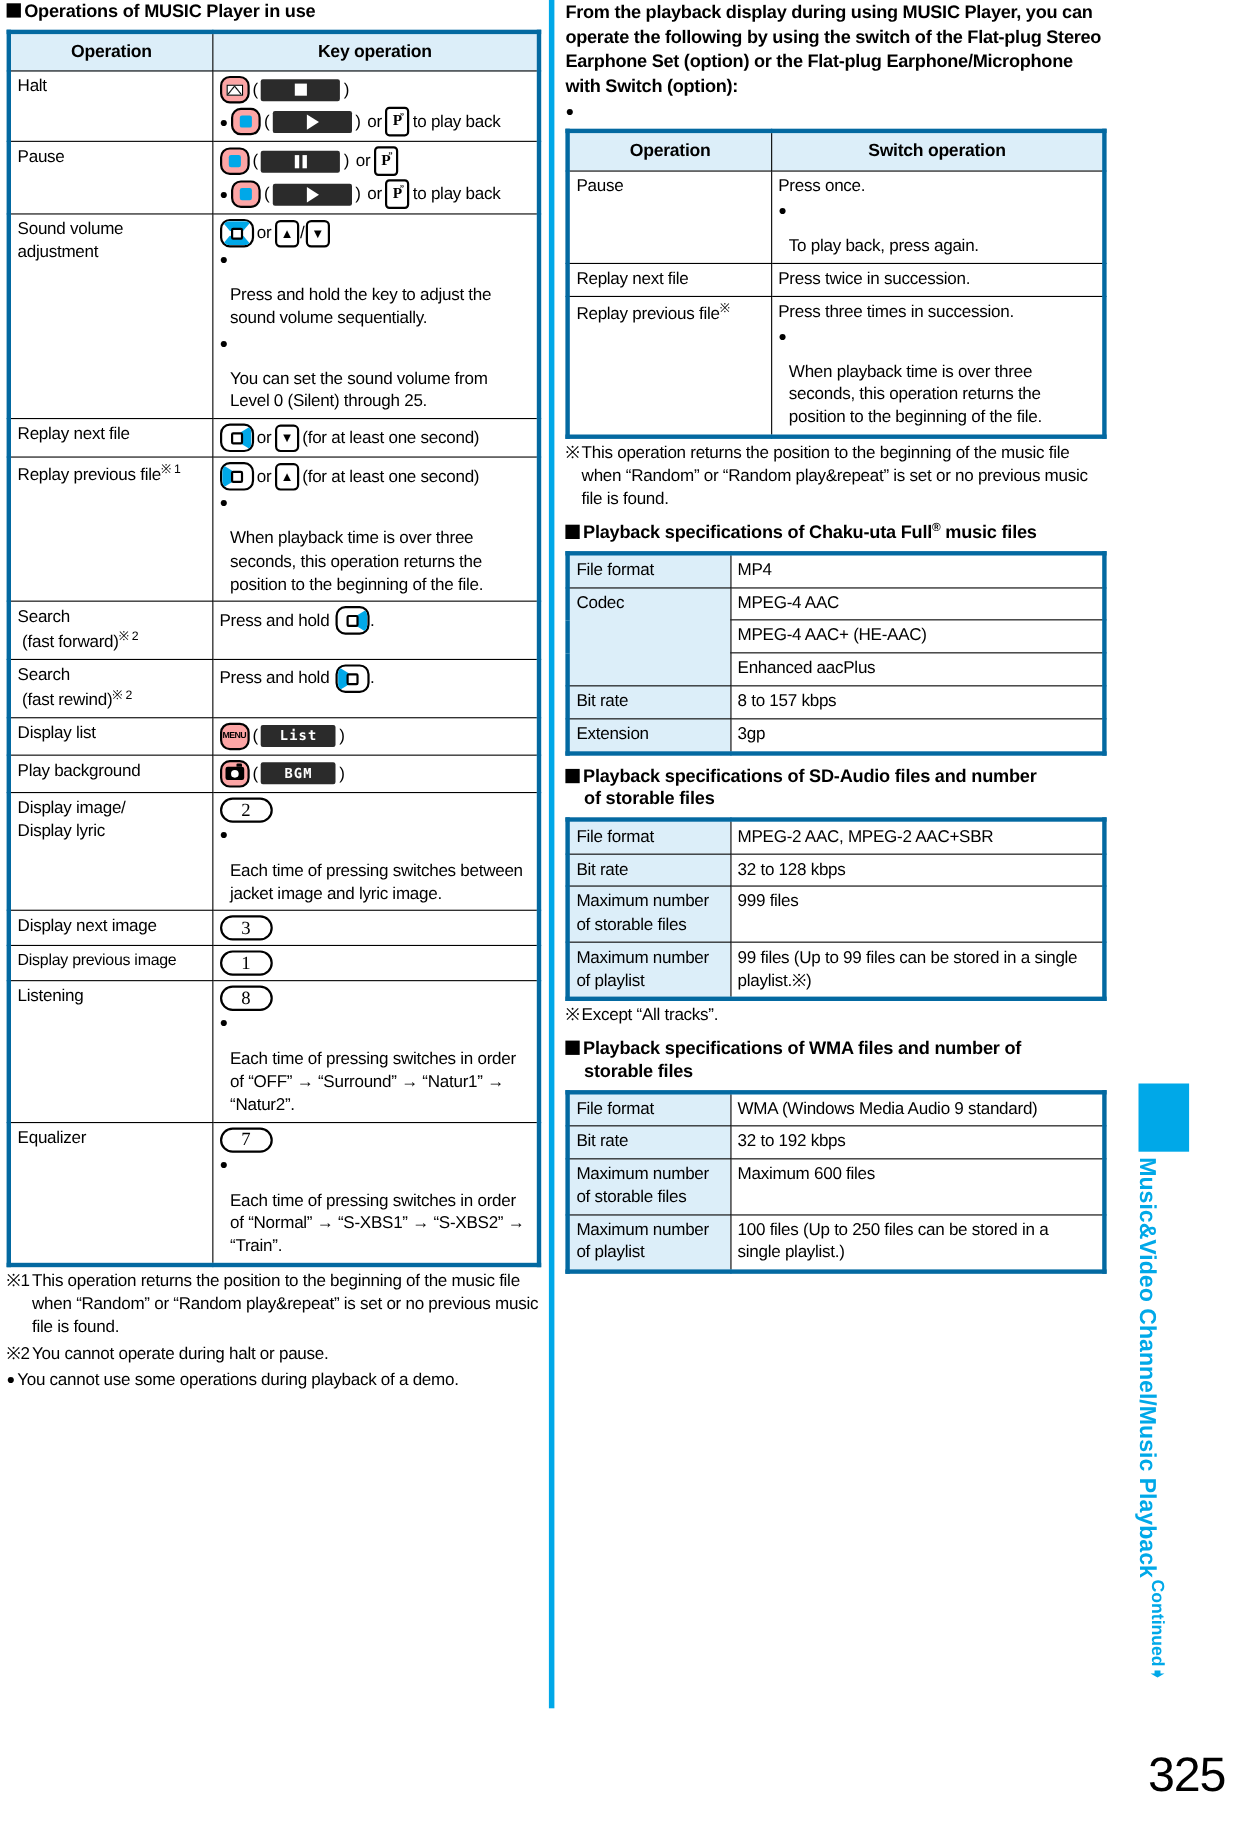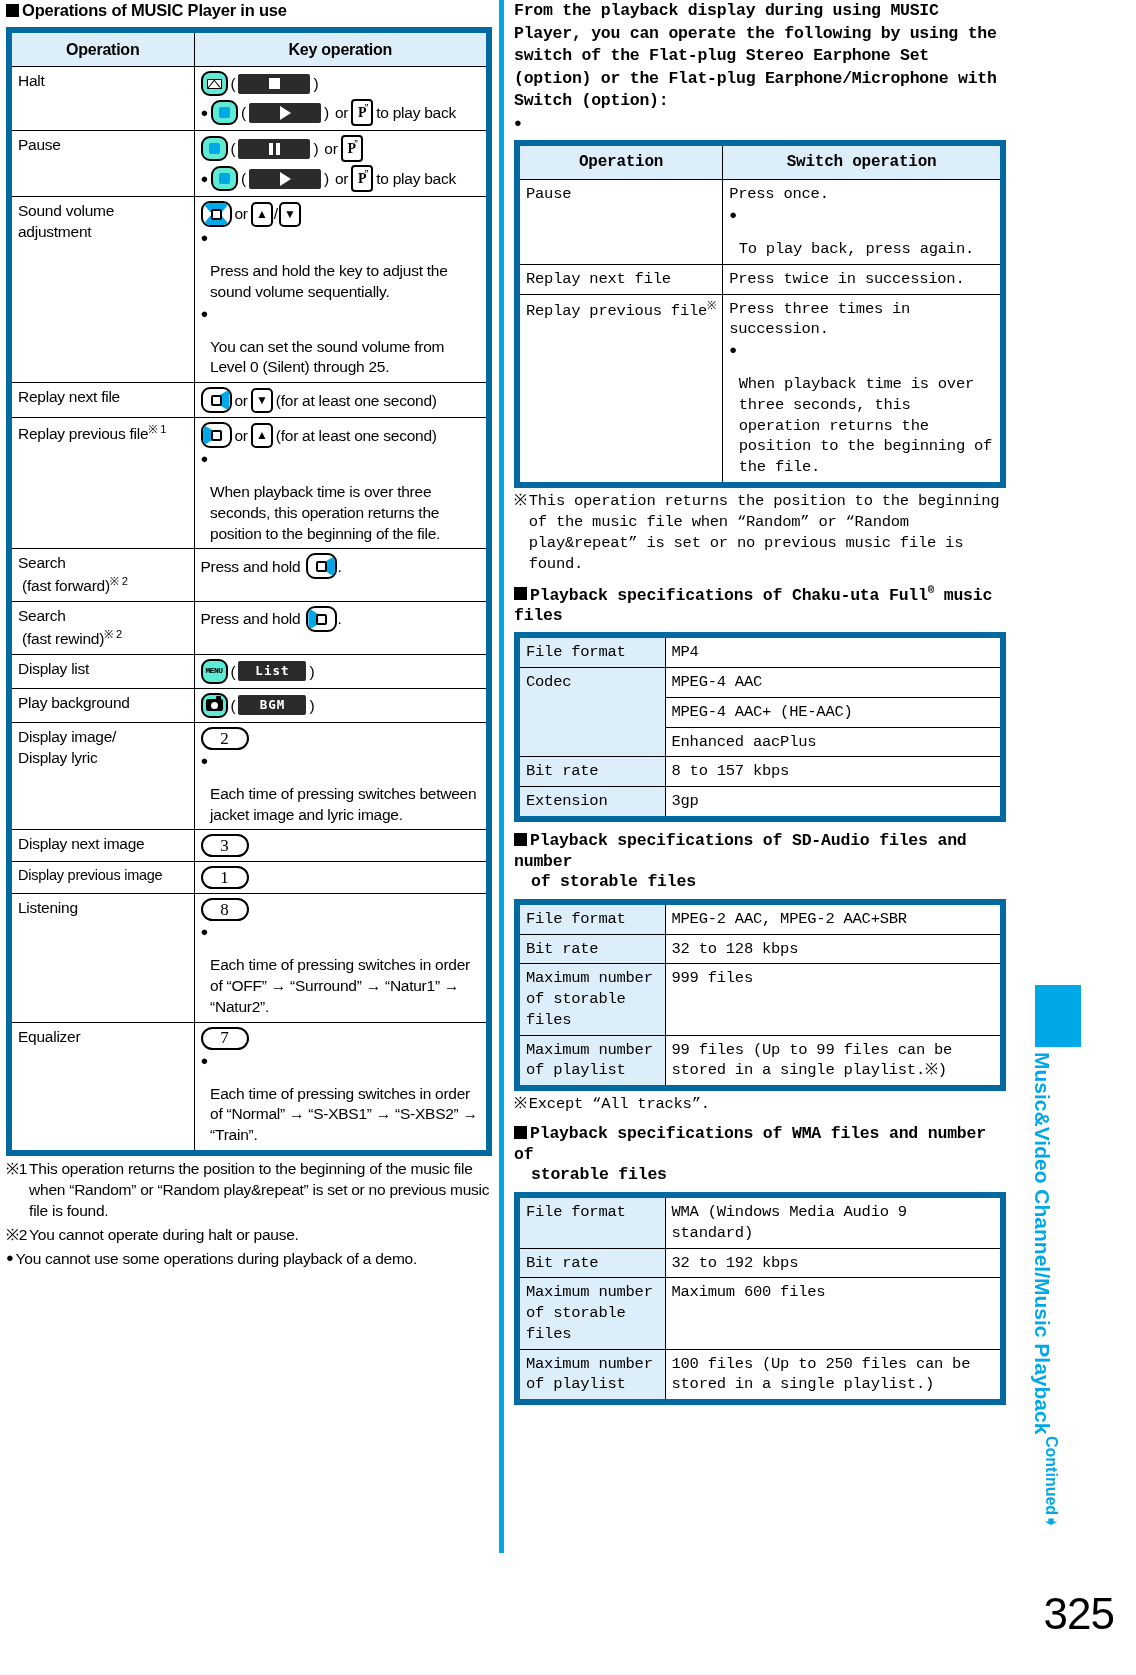--- a/index.html
+++ b/index.html
@@ -9,21 +9,21 @@
     background:#ffffff;
     font-family:"Liberation Sans", sans-serif;
     color:#000;
     position:relative;
     overflow:hidden;
   }
   .page { position:relative; width:1136px; height:1675px; }
 
   
   .col-left  { position:absolute; left:6px;  top:0px;  width:486px; }
-  .col-right { position:absolute; left:514px; top:0px; width:492px;font-family:Liberation Mono, monospace; }
+  .col-right { position:absolute; left:514px; top:0px; width:492px; }
 
   .divider {
     position:absolute; left:499px; top:0px; width:5px; height:1553px;
     background:#00A8E8;
   }
 
   
   .sec-head {
     font-weight:bold; font-size:16.5px; line-height:1.25;
     margin:0 0 6px 0; letter-spacing:-0.2px;
@@ -42,21 +42,21 @@
   .bullet-line {
     font-size:15.5px; line-height:1.33; letter-spacing:-0.25px;
     display:flex; align-items:flex-start; margin:1px 0 6px 0;
   }
   .bullet-line .dot { flex:0 0 auto; margin-right:2px; font-size:13px; line-height:1.45;}
   sup.reg { font-size:0.65em; vertical-align:super; }
 
   
   table.tbl {
     border-collapse:collapse; width:100%;
-    border:6px solid #0369a1;
+    border:4px solid #0369a1;
     font-size:15.5px;
   }
   table.tbl td, table.tbl th {
     border:1px solid #000;
     padding:4px 6px;
     vertical-align:top;
     text-align:left;
     font-weight:normal;
     line-height:1.34;
     letter-spacing:-0.25px;
@@ -84,22 +84,22 @@
   }
   .fn .mk { flex:0 0 auto; margin-right:2px; white-space:nowrap; }
   .fn .bd { flex:1 1 auto; }
 
   
   .keyrow { display:flex; align-items:center; flex-wrap:wrap; gap:0px; line-height:1.5; }
   .keyrow .sp { margin:0 3px; }
   
   .k-round {
     width:27px; height:25px; border:2.2px solid #000; border-radius:9px;
-    background:#5eead4; position:relative; display:inline-flex;
-    align-items:center; justify-content:center; vertical-align:middle;font-family:Liberation Mono, monospace;
+    background:#fca5a5; position:relative; display:inline-flex;
+    align-items:center; justify-content:center; vertical-align:middle;
   }
   .k-round.small-text { font-size:8px; font-weight:bold; letter-spacing:-0.5px; }
   
   .blue-sq { width:11px; height:11px; background:#00A8E8; border-radius:2px; }
 
   
   .navkey {
     width:31px; height:26px; border:2.2px solid #000; border-radius:9px;
     background:#fff; position:relative; display:inline-flex;
     align-items:center; justify-content:center; vertical-align:middle;

